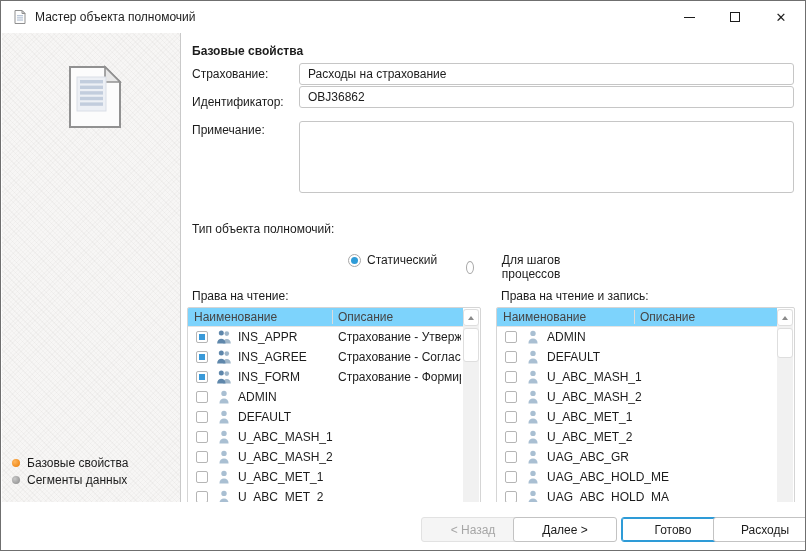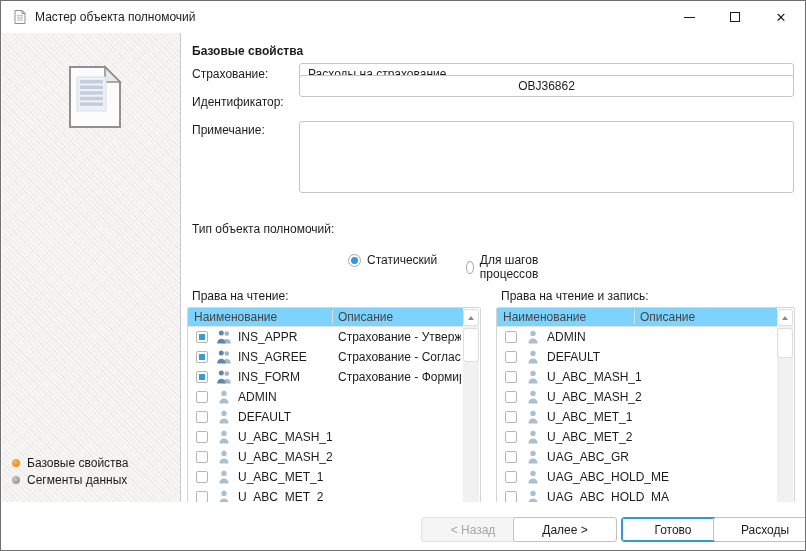--- a/index.html
+++ b/index.html
@@ -145,32 +145,32 @@
     </div>
   </div>
 
   <div class="main">
     <div class="section-title">Базовые свойства</div>
 
     <span class="flabel" style="top:34px;">Страхование:</span>
     <input class="txt" style="top: 30px;" value="Расходы на страхование">
 
     <span class="flabel" style="top:62px;">Идентификатор:</span>
-    <input class="txt" style="top: 42px; text-align: center;" value="OBJ36862">
+    <input class="txt" style="top: 53px;" value="OBJ36862">
 
     <span class="flabel" style="top:90px;">Примечание:</span>
     <textarea class="txt" style="top: 88px;"></textarea>
 
     <span class="flabel" style="top:189px;">Тип объекта полномочий:</span>
     <div class="radio-row">
       <div class="radio-opt" style="left:167px; top:0;">
         <span class="radio sel"></span>
         <span>Статический</span>
       </div>
-      <div class="radio-opt" style="left:285px; top:0;">
+      <div class="radio-opt" style="left:285px; top:0;gap:22px;">
         <span class="radio"></span>
         <span>Для шагов процессов</span>
       </div>
     </div>
 
     <span class="list-label" style="left:11px;">Права на чтение:</span>
     <span class="list-label" style="left:320px;">Права на чтение и запись:</span>
 
     <div class="listbox" style="left:6px; width:294px; --sep:144px;">
       <div class="lhead">

